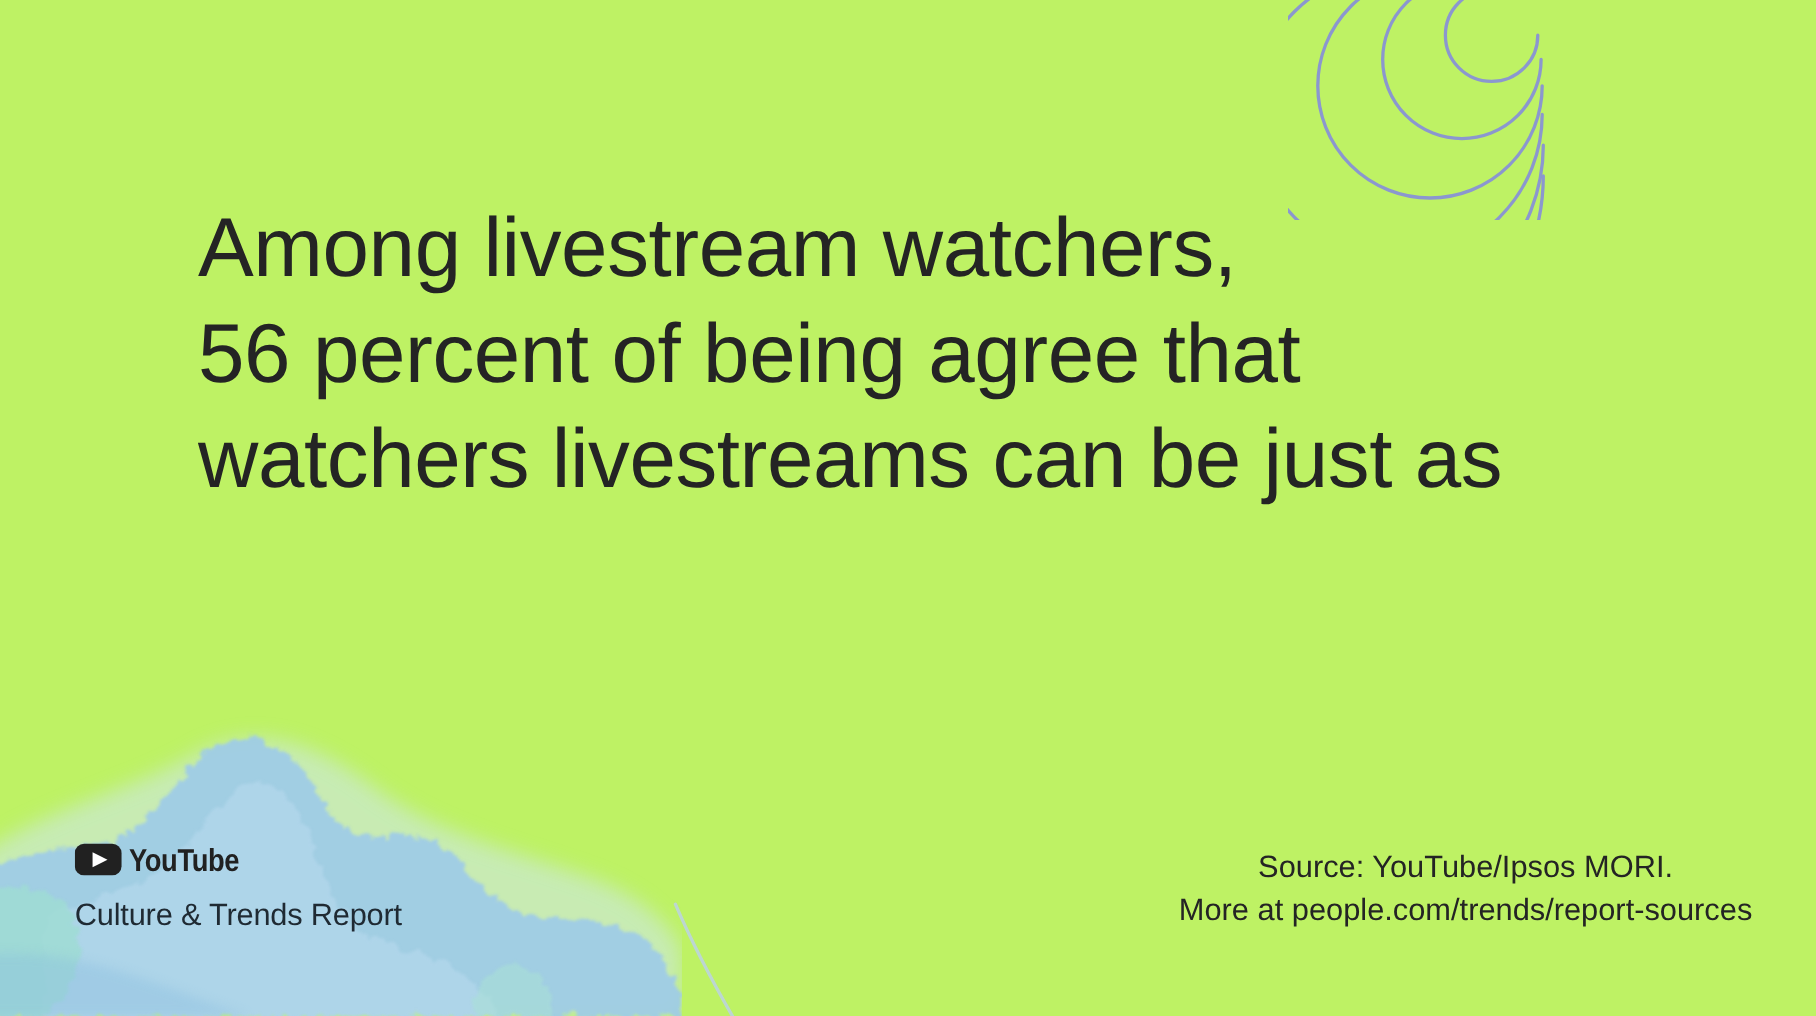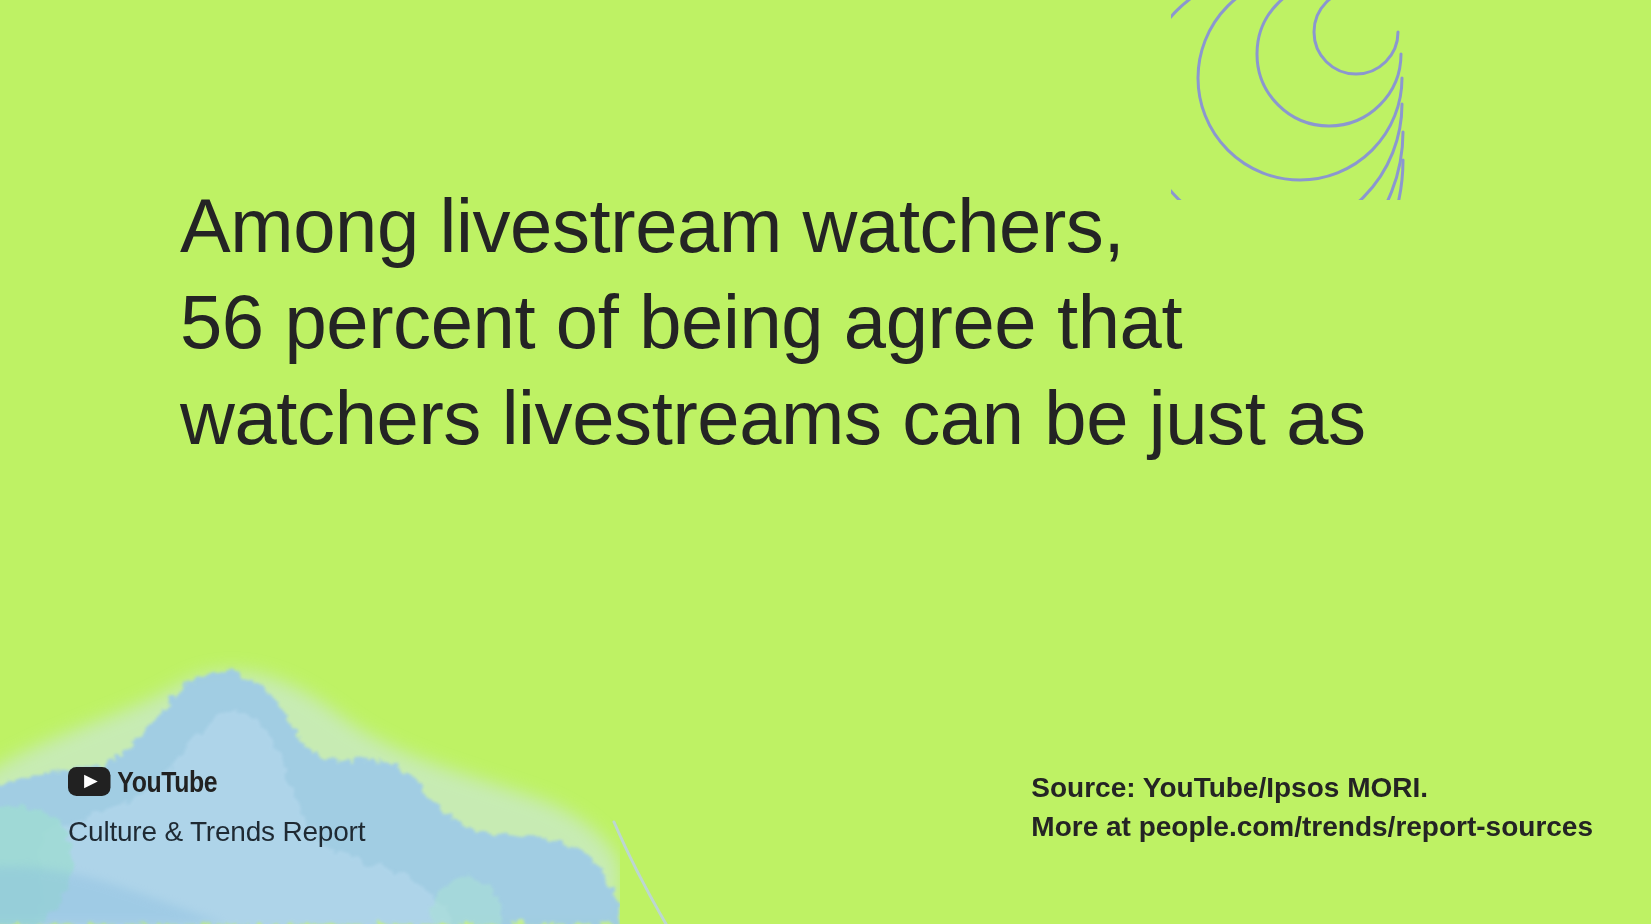--- a/index.html
+++ b/index.html
@@ -98,25 +98,25 @@
     font-weight: 400;
     letter-spacing: -0.2px;
     white-space: nowrap;
   }
 
   
   #source-note {
     position: absolute;
     right: 58px;
     bottom: 78px;
-    text-align: left;
+    text-align: center;
     color: #242424;
     font-size: 28px;
     line-height: 39px;
-    font-weight: 700;
+    font-weight: 400;
     z-index: 3;
   }
   #source-note .src-line {
     display: block;
     white-space: nowrap;
   }
 </style>
 </head>
 <body>
 

